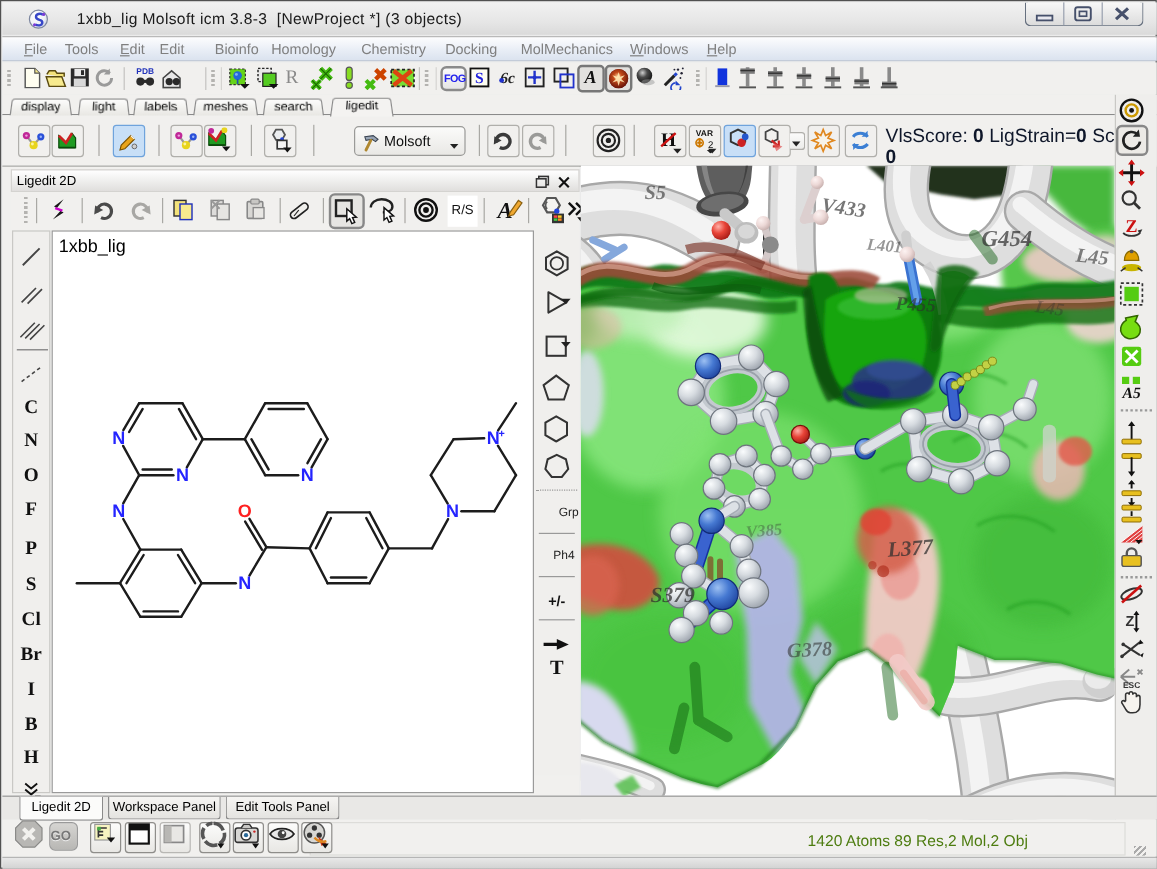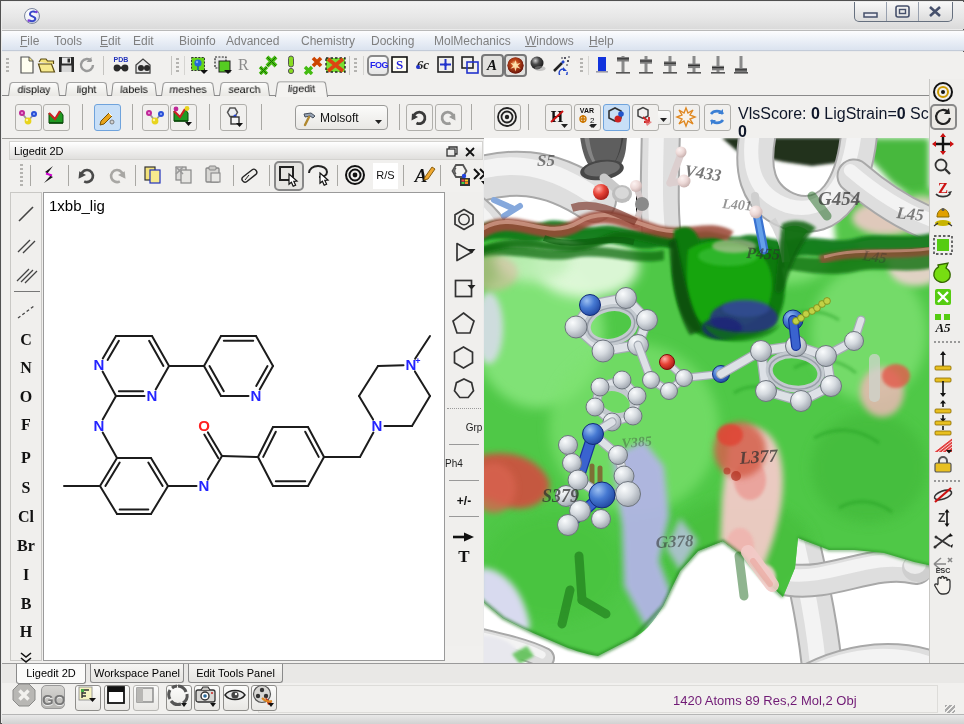--- a/index.html
+++ b/index.html
@@ -54,58 +54,59 @@
 #rightstrip { position:absolute; left:928px; top:78px; width:35px; height:604px;
   background:#efeeec; border-left:1px solid #c9c8c5; }
 #btabs { position:absolute; left:1px; top:662px; width:962px; height:20px; background:#e9e8e6;
   border-top:1px solid #9a9a9a;}
 .btab { position:absolute; top:0px; height:19px; background:linear-gradient(#f6f5f3,#e4e3e0);
   border:1px solid #8a8a8a; border-top:none; font-size:11px; text-align:center;
   border-radius:0 0 3px 3px; }
 .btab.active { background:#fbfbfa; height:20px; z-index:2;}
 #bottombar { position:absolute; left:1px; top:682px; width:962px; height:31px; background:#f1f0ee; }
 #statusmsg { position:absolute; left:256px; top:2px; width:680px; height:28px;
-  border:1px solid #dddcd9; background:#f1f0ee; font-size:13px; color:#701a75; }
+  border:1px solid #dddcd9; background:#f1f0ee; font-size:13px; color:#4d7c0f; }
 #framebottom { position:absolute; left:1px; top:713px; width:962px; height:10px;
   background:linear-gradient(#e8e8e8,#d2d2d2); border-top:1px solid #b5b5b5; }
 .sep1 { position:absolute; top:4px; width:1px; height:19px; background:#c4c3c0; }
 .grip { position:absolute; top:6px; width:3px; height:16px;
   background:repeating-linear-gradient(to bottom,#b4b3b0 0 2px,transparent 2px 4px); }
 .bbox { position:absolute; top:2px; width:26px; height:26px; border:1px solid #8e8d8a;
   border-radius:3px; background:linear-gradient(#fcfcfb,#e8e7e4); }
 </style>
 </head>
 <body>
 <div id="win">
   <div id="titlebar">
     <div id="ticon"><svg width="15" height="15">
           <path d="M10.8 3.2 C 8.5 1.8 5.2 2.6 5.0 4.8 C 4.8 6.6 6.8 7.2 8.0 7.6 C 9.4 8.0 10.6 8.8 10.2 10.4 C 9.8 12.2 6.8 12.8 4.4 11.4" fill="none" stroke="#3747c8" stroke-width="2"></path>
           <circle cx="11.4" cy="3.0" r="1.3" fill="#7a3bd8"></circle>
           <circle cx="3.8" cy="11.6" r="1.3" fill="#7a3bd8"></circle>
         </svg></div>
+    <div id="title-text">1xbb_lig Molsoft icm 3.8-3&nbsp; [NewProject *] (3 objects)</div>
     <div id="winbtns">
       <div class="wb"><svg width="31" height="19">
             <rect x="9" y="11" width="13" height="4" fill="#e8e8ef" stroke="#46506b" stroke-width="1.5"></rect>
           </svg></div>
       <div class="wb"><svg width="31" height="19">
             <rect x="9" y="4" width="13" height="11" rx="2" fill="none" stroke="#46506b" stroke-width="1.6"></rect>
             <rect x="12.5" y="7.5" width="6" height="4" fill="none" stroke="#46506b" stroke-width="1.4"></rect>
           </svg></div>
       <div class="wb"><svg width="34" height="19">
             <path d="M11 5 L21 14 M21 5 L11 14" stroke="#46506b" stroke-width="2.6"></path>
           </svg></div>
     </div>
   </div>
   <div id="menubar">
     <span style="left:18px"><u>F</u>ile</span>
     <span style="left:52px">Tools</span>
     <span style="left:98px"><u>E</u>dit</span>
     <span style="left:131px">Edit</span>
     <span style="left:177px">Bioinfo</span>
-    <span style="left:224px">Advanced</span>
+    <span style="left:224px">Homology</span>
     <span style="left:299px">Chemistry</span>
     <span style="left:369px">Docking</span>
     <span style="left:432px">MolMechanics</span>
     <span style="left:523px"><u>W</u>indows</span>
     <span style="left:587px"><u>H</u>elp</span>
   </div>
   <div id="toolbar1">
       <div class="grip" style="left:4px"></div>
       <svg class="abs" style="left:16px;top:4px" width="18" height="18">
         <path d="M3 1 h8 l4 4 v12 h-12 z" fill="#fffef0" stroke="#555" stroke-width="1.2"></path>
@@ -644,21 +645,21 @@
         </svg>
         <svg class="abs" style="left:6px;top:185px" width="26" height="26">
           <path d="M13 2 l7.6 3.7 1.9 8.2 -5.3 6.6 -8.4 0 -5.3-6.6 1.9-8.2 z" fill="none" stroke="#333" stroke-width="1.7"></path>
         </svg>
         <div class="abs" style="left:2px;top:216px;width:34px;height:1px;border-top:1px dotted #999"></div>
         <div class="abs" style="left:0;top:230px;width:58px;text-align:center;font-size:10px;color:#222">Grp</div>
         <svg class="abs" style="left:21px;top:55px" width="12" height="9">
           <path d="M1.5 2 h8 l-4 4.5 z" fill="#222"></path>
         </svg>
         <div class="abs" style="left:4px;top:252px;width:30px;height:1px;background:#999"></div>
-        <div class="abs" style="left:0;top:266px;width:16px;text-align:right;font-size:10px;color:#222">Ph4</div>
+        <div class="abs" style="left:16px;top:266px;width:16px;text-align:right;font-size:10px;color:#222">Ph4</div>
         <svg class="abs" style="left:21px;top:91px" width="12" height="9">
           <path d="M1.5 2 h8 l-4 4.5 z" fill="#222"></path>
         </svg>
         <div class="abs" style="left:4px;top:288px;width:30px;height:1px;background:#999"></div>
         <div class="abs" style="left:0;top:302px;width:38px;text-align:center;font-size:12px;font-weight:bold;color:#111">+/-</div>
         <div class="abs" style="left:4px;top:324px;width:30px;height:1px;background:#999"></div>
         <svg class="abs" style="left:6px;top:337px" width="26" height="16">
           <path d="M2 8 h13" stroke="#111" stroke-width="2.6"></path>
           <path d="M13 3.5 L23 8 L13 12.5 z" fill="#111"></path>
         </svg>
@@ -1133,21 +1134,21 @@
     <div class="btab" style="left:186px;width:95px;padding-top:3px">Edit Tools Panel</div>
   </div>
   <div id="bottombar">
     <div id="statusmsg">
         <span style="position:absolute;left:414px;top:7px">1420 Atoms 89 Res,2 Mol,2 Obj</span>
       </div>
     <svg class="abs" style="left:10px;top:0px" width="24" height="24">
         <path d="M7 1 h10 l6 6 v10 l-6 6 h-10 l-6-6 v-10 z" fill="#b8b7b4" stroke="#8a8a88" stroke-width="1"></path>
         <path d="M7.5 7.5 l9 9 M16.5 7.5 l-9 9" stroke="#f2f1ee" stroke-width="3.4"></path>
       </svg>
-      <div class="abs" style="left:39px;top:2px;width:24px;height:24px;border:1px solid #999;border-radius:5px;background:linear-gradient(#d6d5d2,#b8b7b4);text-align:center;font-size:15px;font-weight:bold;color:#777;padding-top:5px;text-shadow:0 1px 0 #eee">GO</div>
+      <div class="abs" style="left:39px;top:2px;width:24px;height:24px;border:1px solid #999;border-radius:5px;background:linear-gradient(#d6d5d2,#b8b7b4);font-size:11px;font-weight:bold;color:#777;padding-top:5px;text-shadow:0 1px 0 #eee">GO</div>
       <div class="bbox" style="left:73px"></div>
       <svg class="abs" style="left:75px;top:2px" width="22" height="22">
         <rect x="2" y="2" width="13" height="13" fill="#f7f3c0" stroke="#999" stroke-width="1"></rect>
         <path d="M5 5 h7 M5 5 v8 M5 8 h4 M5 11 h4" stroke="#333" stroke-width="1.4"></path>
         <rect x="4" y="4" width="3" height="3" fill="#44aa44"></rect>
         <path d="M12 13 h7 l-3.5 4 z" fill="#111"></path>
       </svg>
       <div class="bbox" style="left:102px"></div>
       <svg class="abs" style="left:104px;top:2px" width="22" height="22">
         <rect x="2" y="2" width="16" height="16" fill="#fff" stroke="#111" stroke-width="1.8"></rect>

